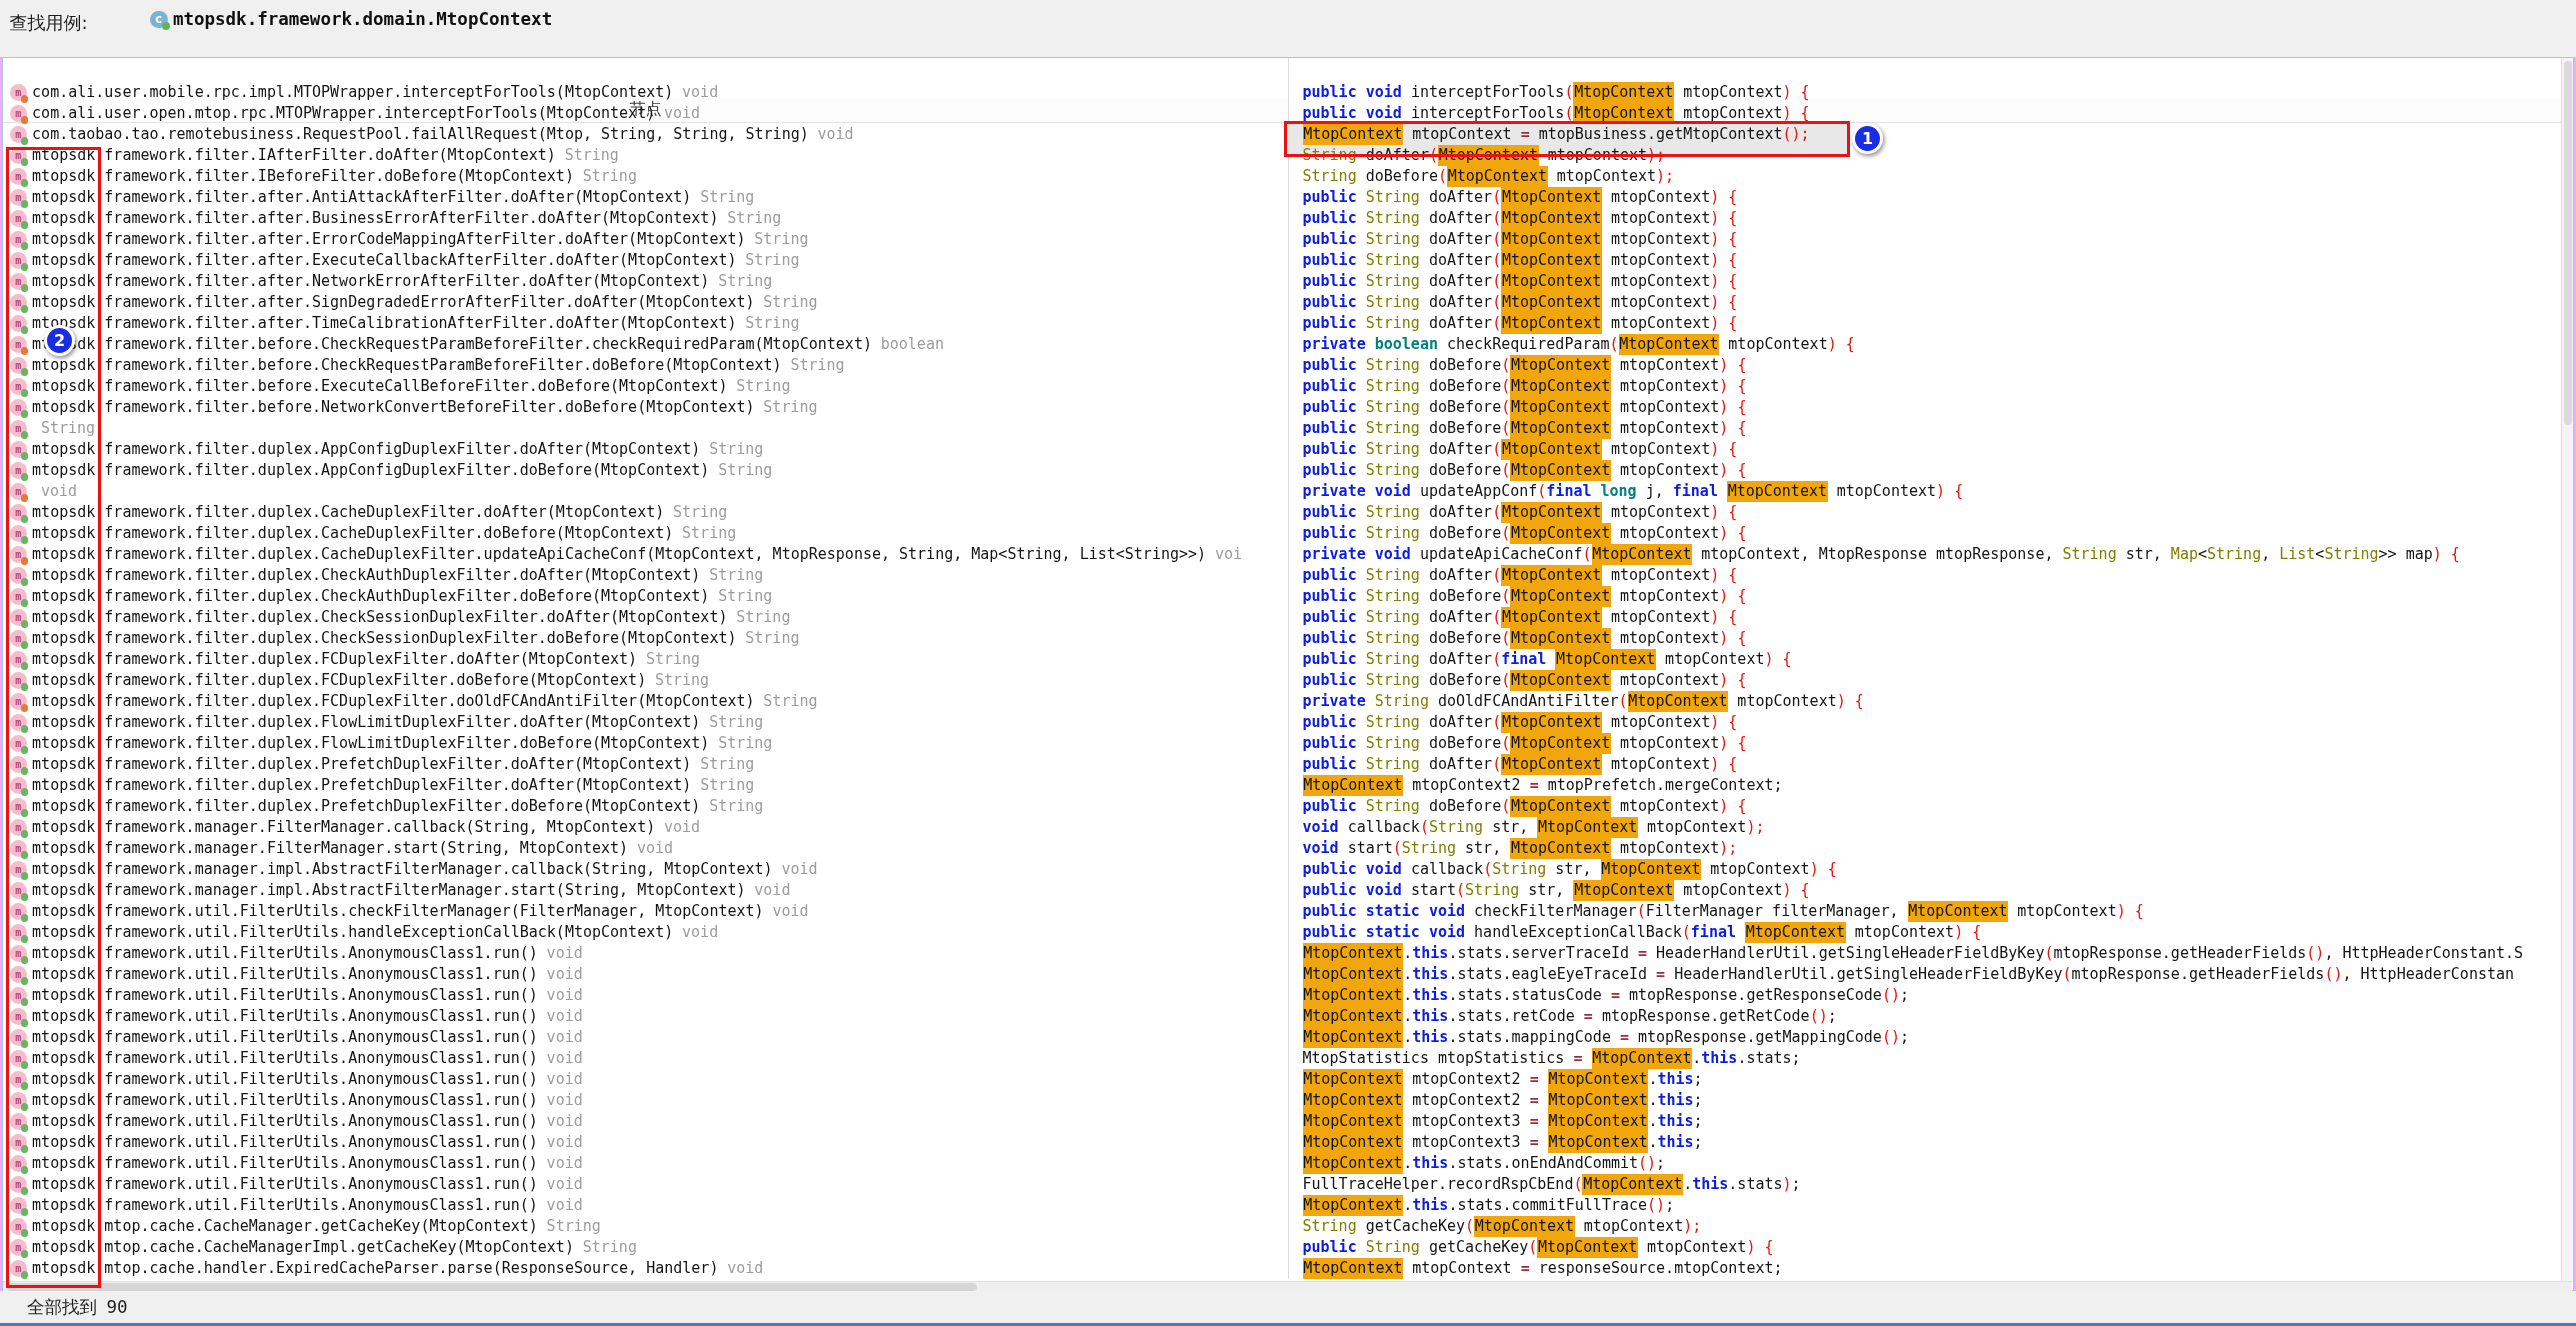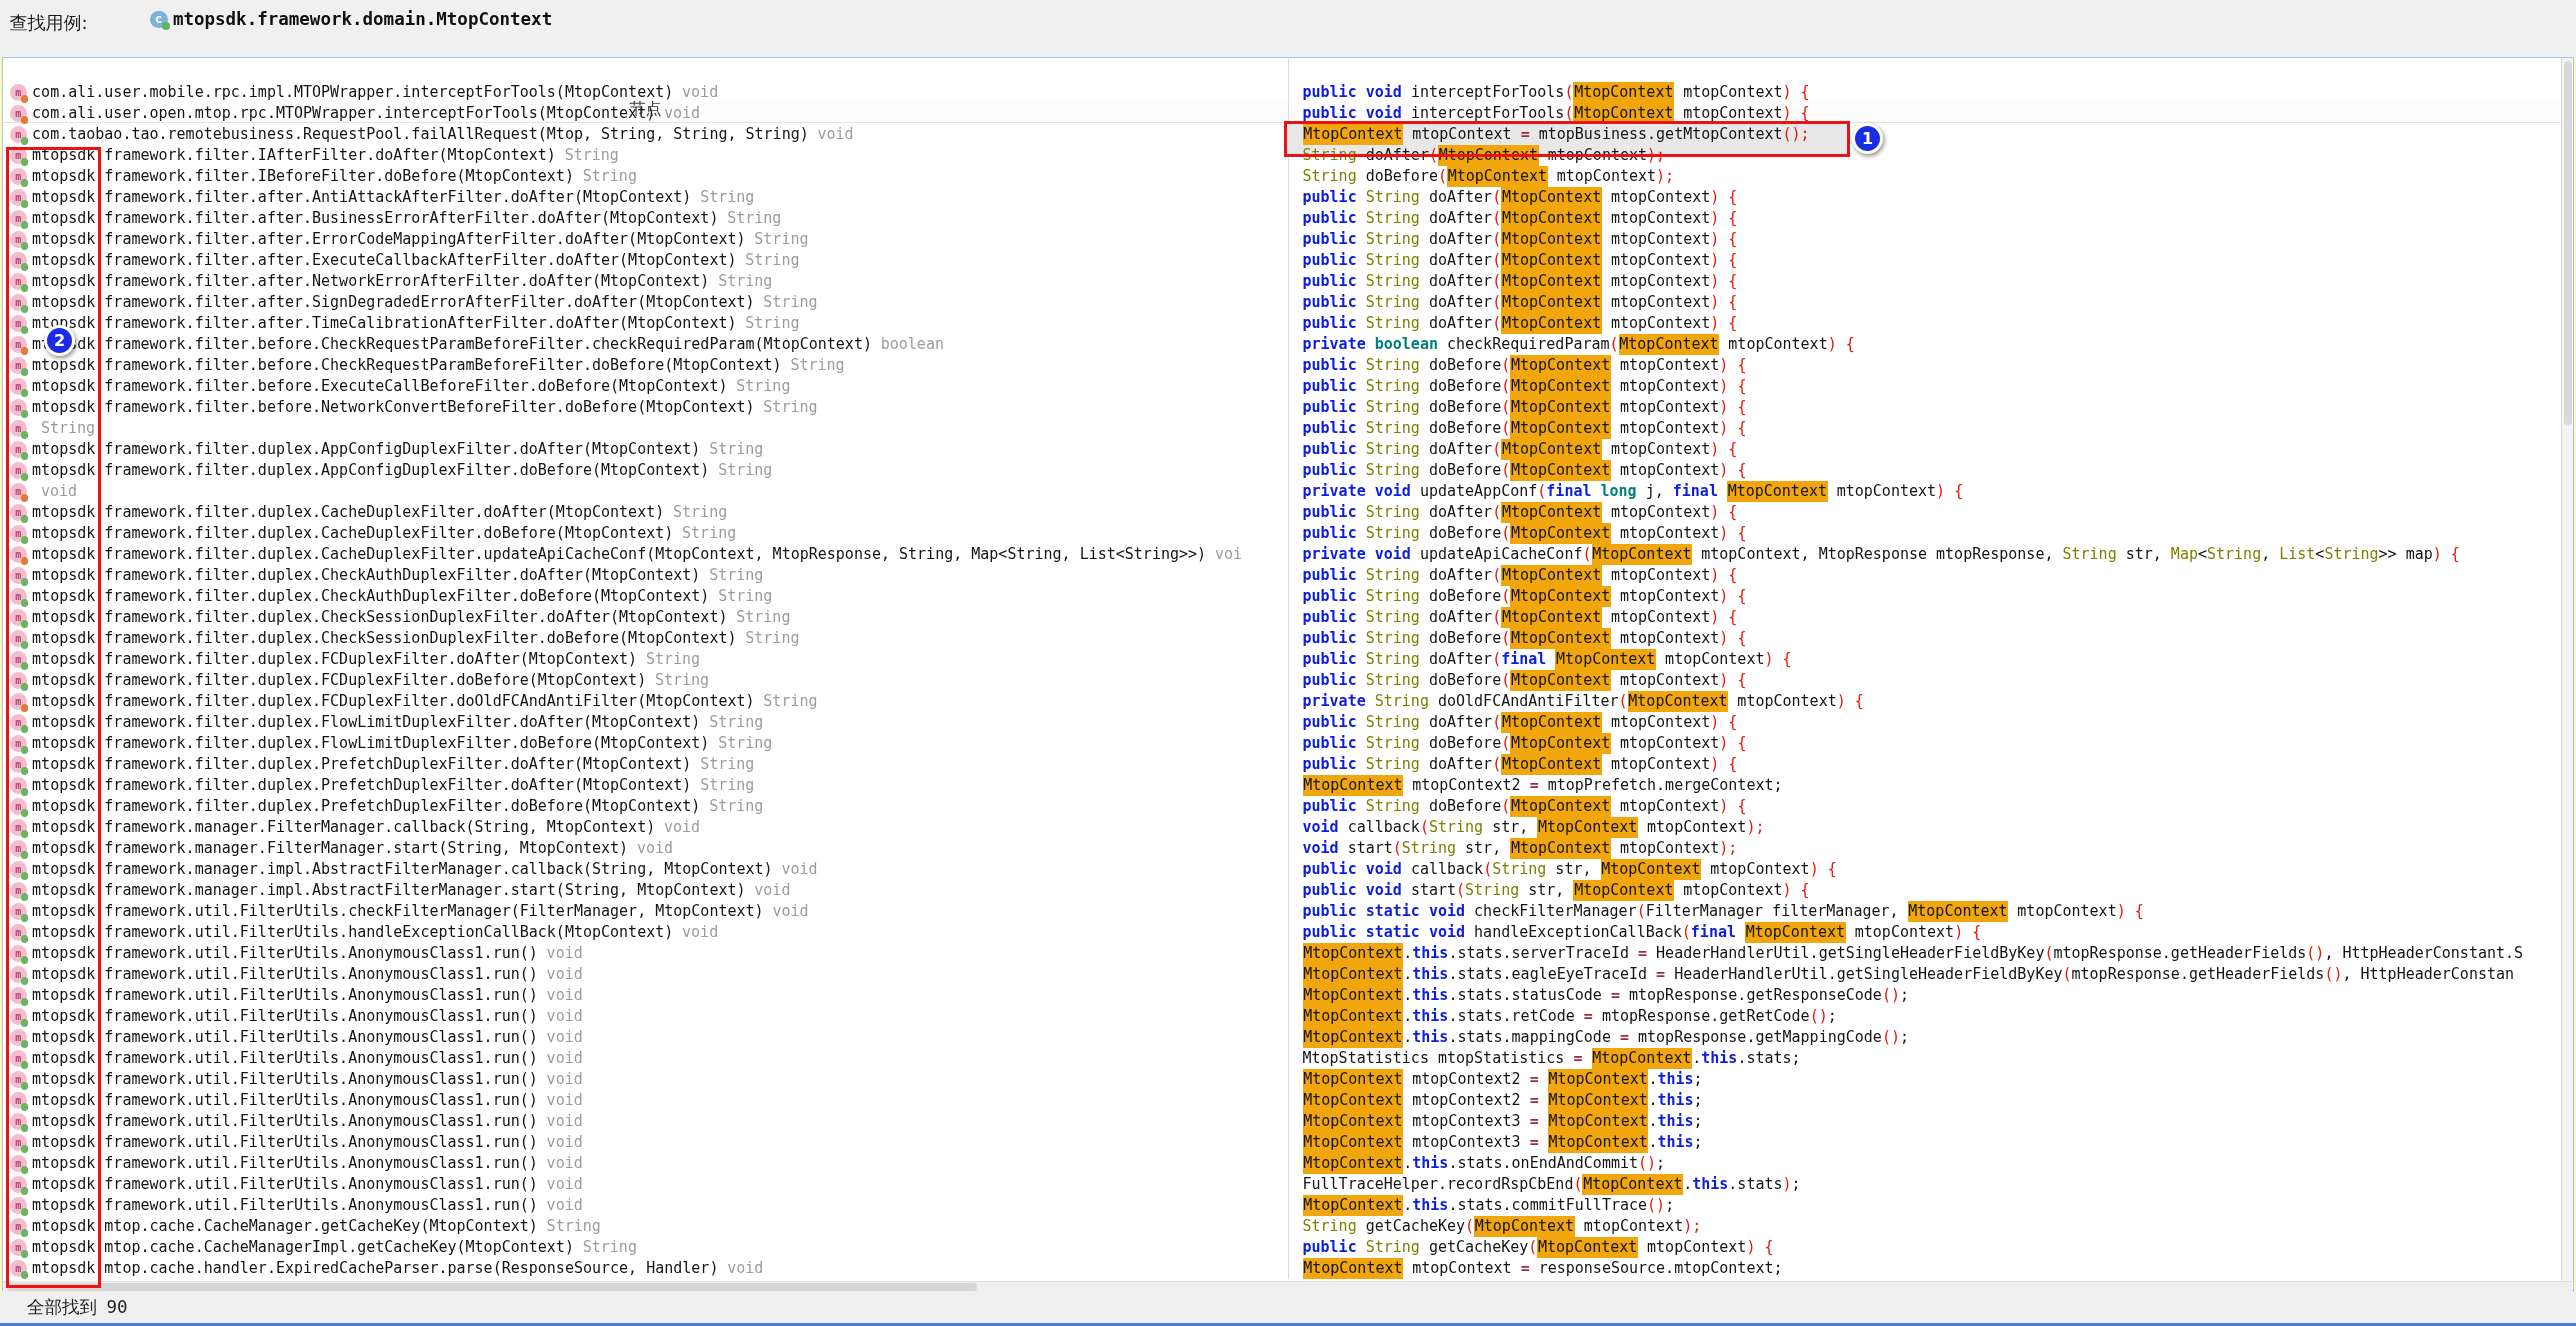--- a/index.html
+++ b/index.html
@@ -1,16 +1,16 @@
 <!DOCTYPE html>
 <html style="font-size:10.8px"><head>
 <meta charset="utf-8">
 <style>
   html,body{margin:0;padding:0;background:#f0f0f0;}
-  #screen{position:relative;width:2576px;height:1326px;background:#fef9c3;overflow:hidden;
+  #screen{position:relative;width:2576px;height:1326px;background:#f0abfc;overflow:hidden;
           font-family:"DejaVu Sans","Liberation Sans",sans-serif;}
   .mono{font-family:"DejaVu Sans Mono","Liberation Mono",monospace;text-align:right;}
 
   
   #top-bar{position:absolute;left:0;top:0;width:100%;height:57px;background:#f0f0f0;}
   #find-label{position:absolute;left:9.4px;top:10.8px;font-size:18px;color:#1c1c1c;}
   #target-chip{position:absolute;left:150px;top:9.4px;display:flex;align-items:center;gap:5.4px;}
   .cls-icon{position:relative;width:17.5px;height:17.5px;border-radius:50%;background:#7ab3d7;
             display:flex;align-items:center;justify-content:center;
             color:#fff;font-size:11.4px;font-weight:bold;}

